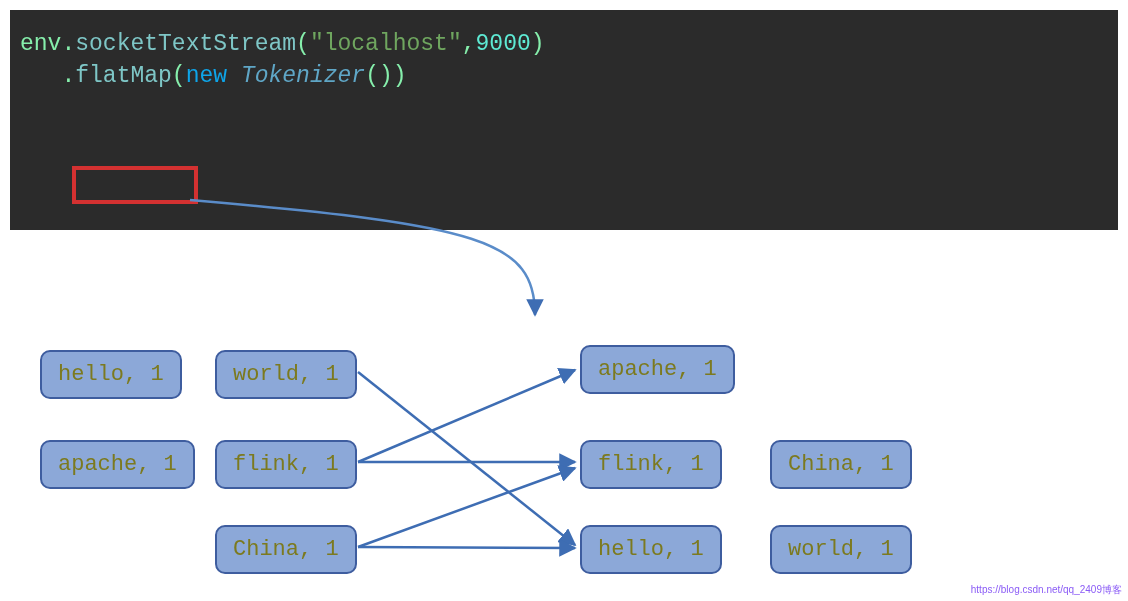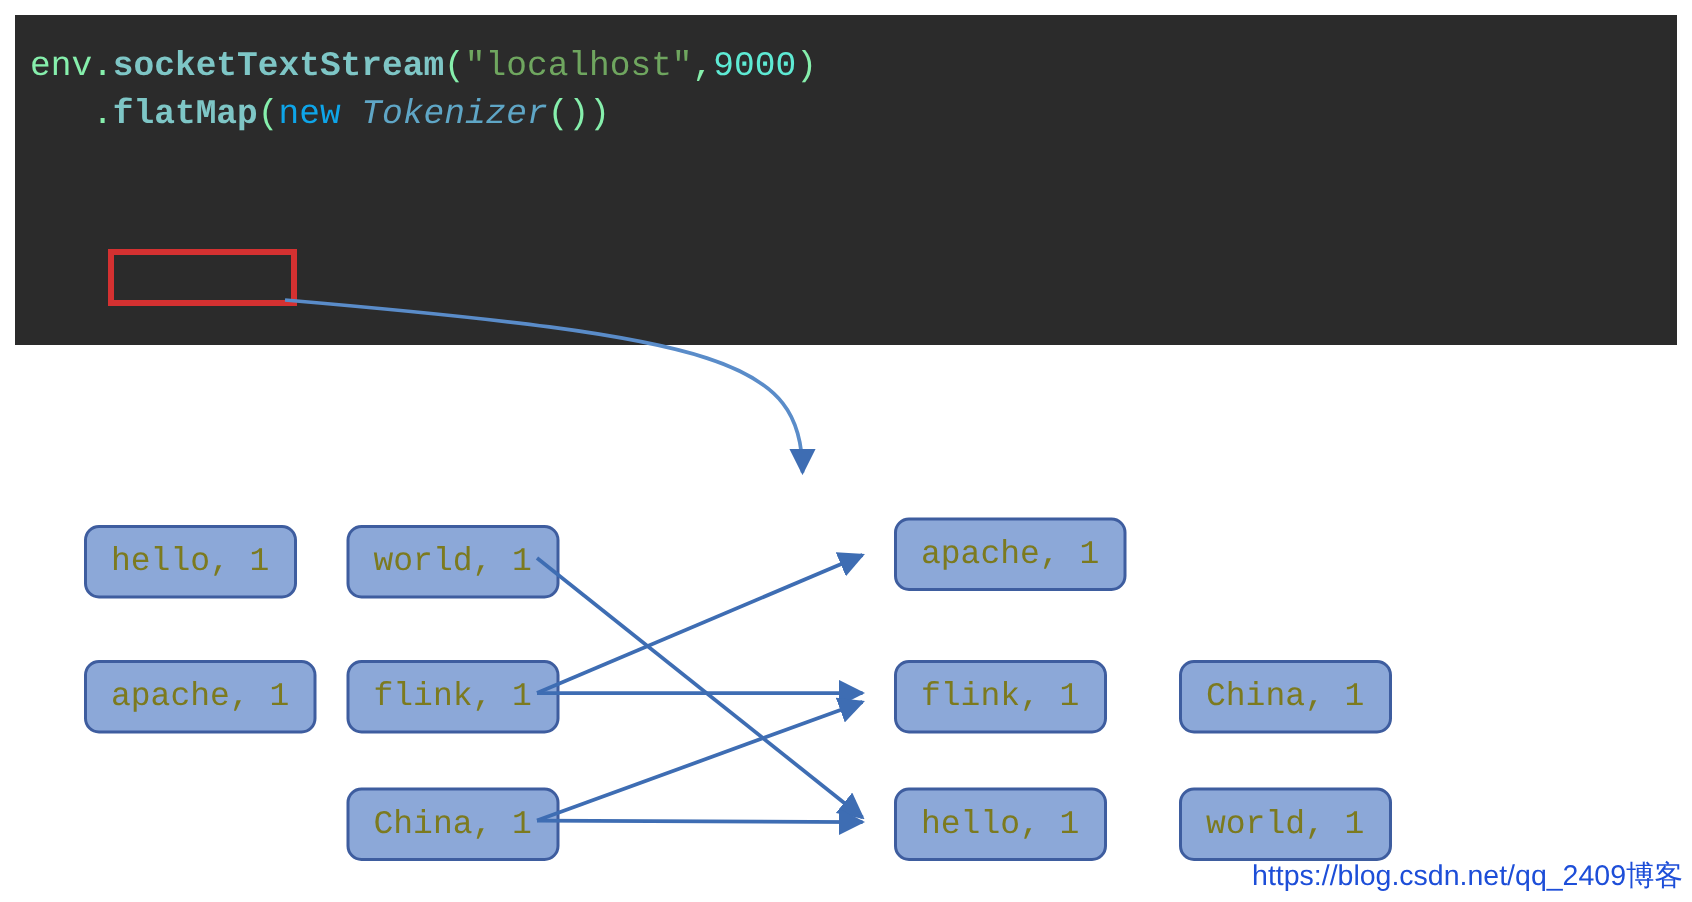--- a/index.html
+++ b/index.html
@@ -18,38 +18,38 @@
     width: 1108px;
     height: 220px;
     background: #2b2b2b;
     padding: 18px 10px 10px 10px;
     font-size: 23px;
     line-height: 1.4;
     color: #c9c9c9;
   }
   .code-line { white-space: pre; }
   .t-default { color: #86efac; }
-  .t-method { color: #7ec6c6; font-weight: bold; }
+  .t-method { color: #7ec6c6; }
   .t-string { color: #6fa65f; }
   .t-number { color: #5eead4; }
   .t-comment { color: #7a7a7a; }
   .t-keyword { color: #0ea5e9; }
   .t-class { color: #5fa6c6; font-style: italic; }
   .highlight-box {
     position: absolute;
     border: 4px solid #d43131;
     left: 62px;
     top: 156px;
     width: 126px;
     height: 38px;
     pointer-events: none;
   }
   .diagram-area {
     position: absolute;
-    left: 16px;
+    left: 0;
     top: 260px;
     width: 942px;
     height: 341px;
   }
   .tuple-box {
     position: absolute;
     background: #8ca8d8;
     border: 2px solid #3e5d9f;
     border-radius: 10px;
     color: #7c7a1f;
@@ -64,22 +64,22 @@
     top: 0;
     width: 1128px;
     height: 601px;
     pointer-events: none;
   }
   .watermark {
     position: absolute;
     right: 6px;
     bottom: 4px;
     font-family: Arial, sans-serif;
-    font-size: 19px;
-    color: #1d4ed8;
+    font-size: 10px;
+    color: #8b5cf6;
   }
 </style>
 </head>
 <body>
 
 <div class="code-block">
   <div class="code-line"><span class="t-default">env</span><span class="t-default">.</span><span class="t-method">socketTextStream</span><span class="t-default">(</span><span class="t-string">"localhost"</span><span class="t-default">,</span><span class="t-number">9000</span><span class="t-default">)</span></div>
   <div class="code-line"><span class="t-default">   </span><span class="t-default">.</span><span class="t-method">flatMap</span><span class="t-default">(</span><span class="t-keyword">new</span><span> </span><span class="t-class">Tokenizer</span><span class="t-default">()</span><span class="t-default">)</span></div>
   <div class="highlight-box"></div>
 </div>

